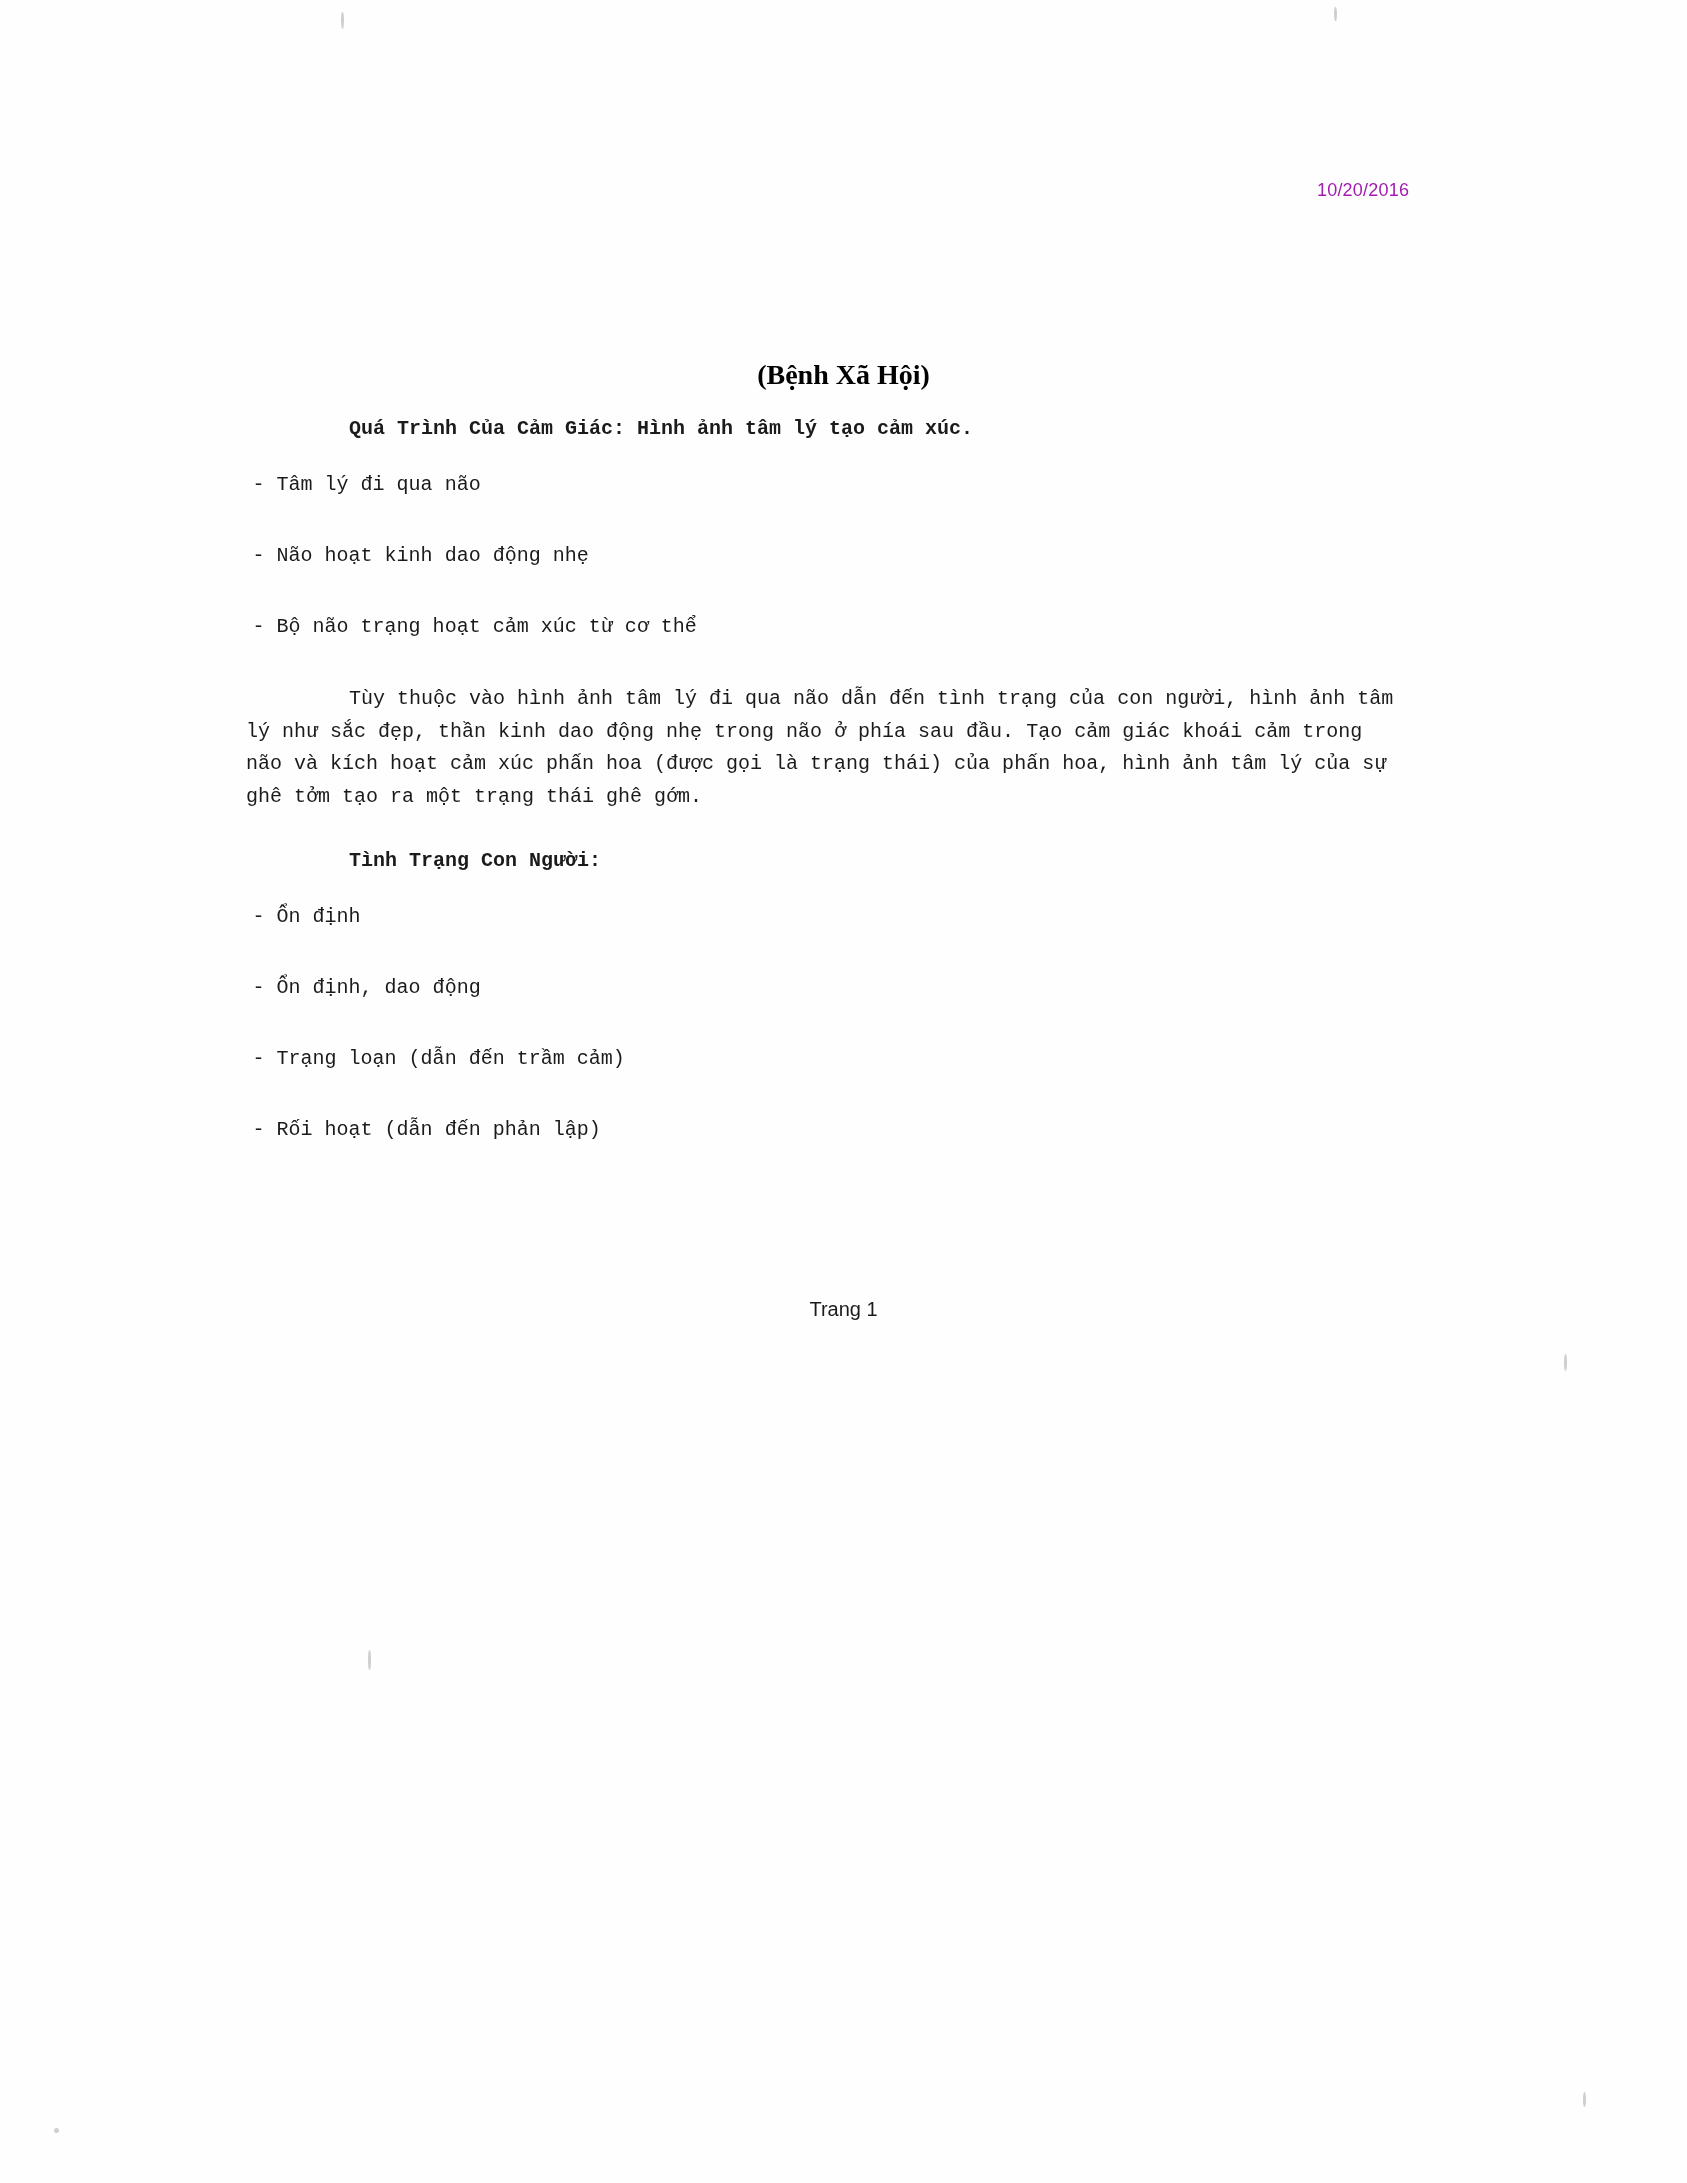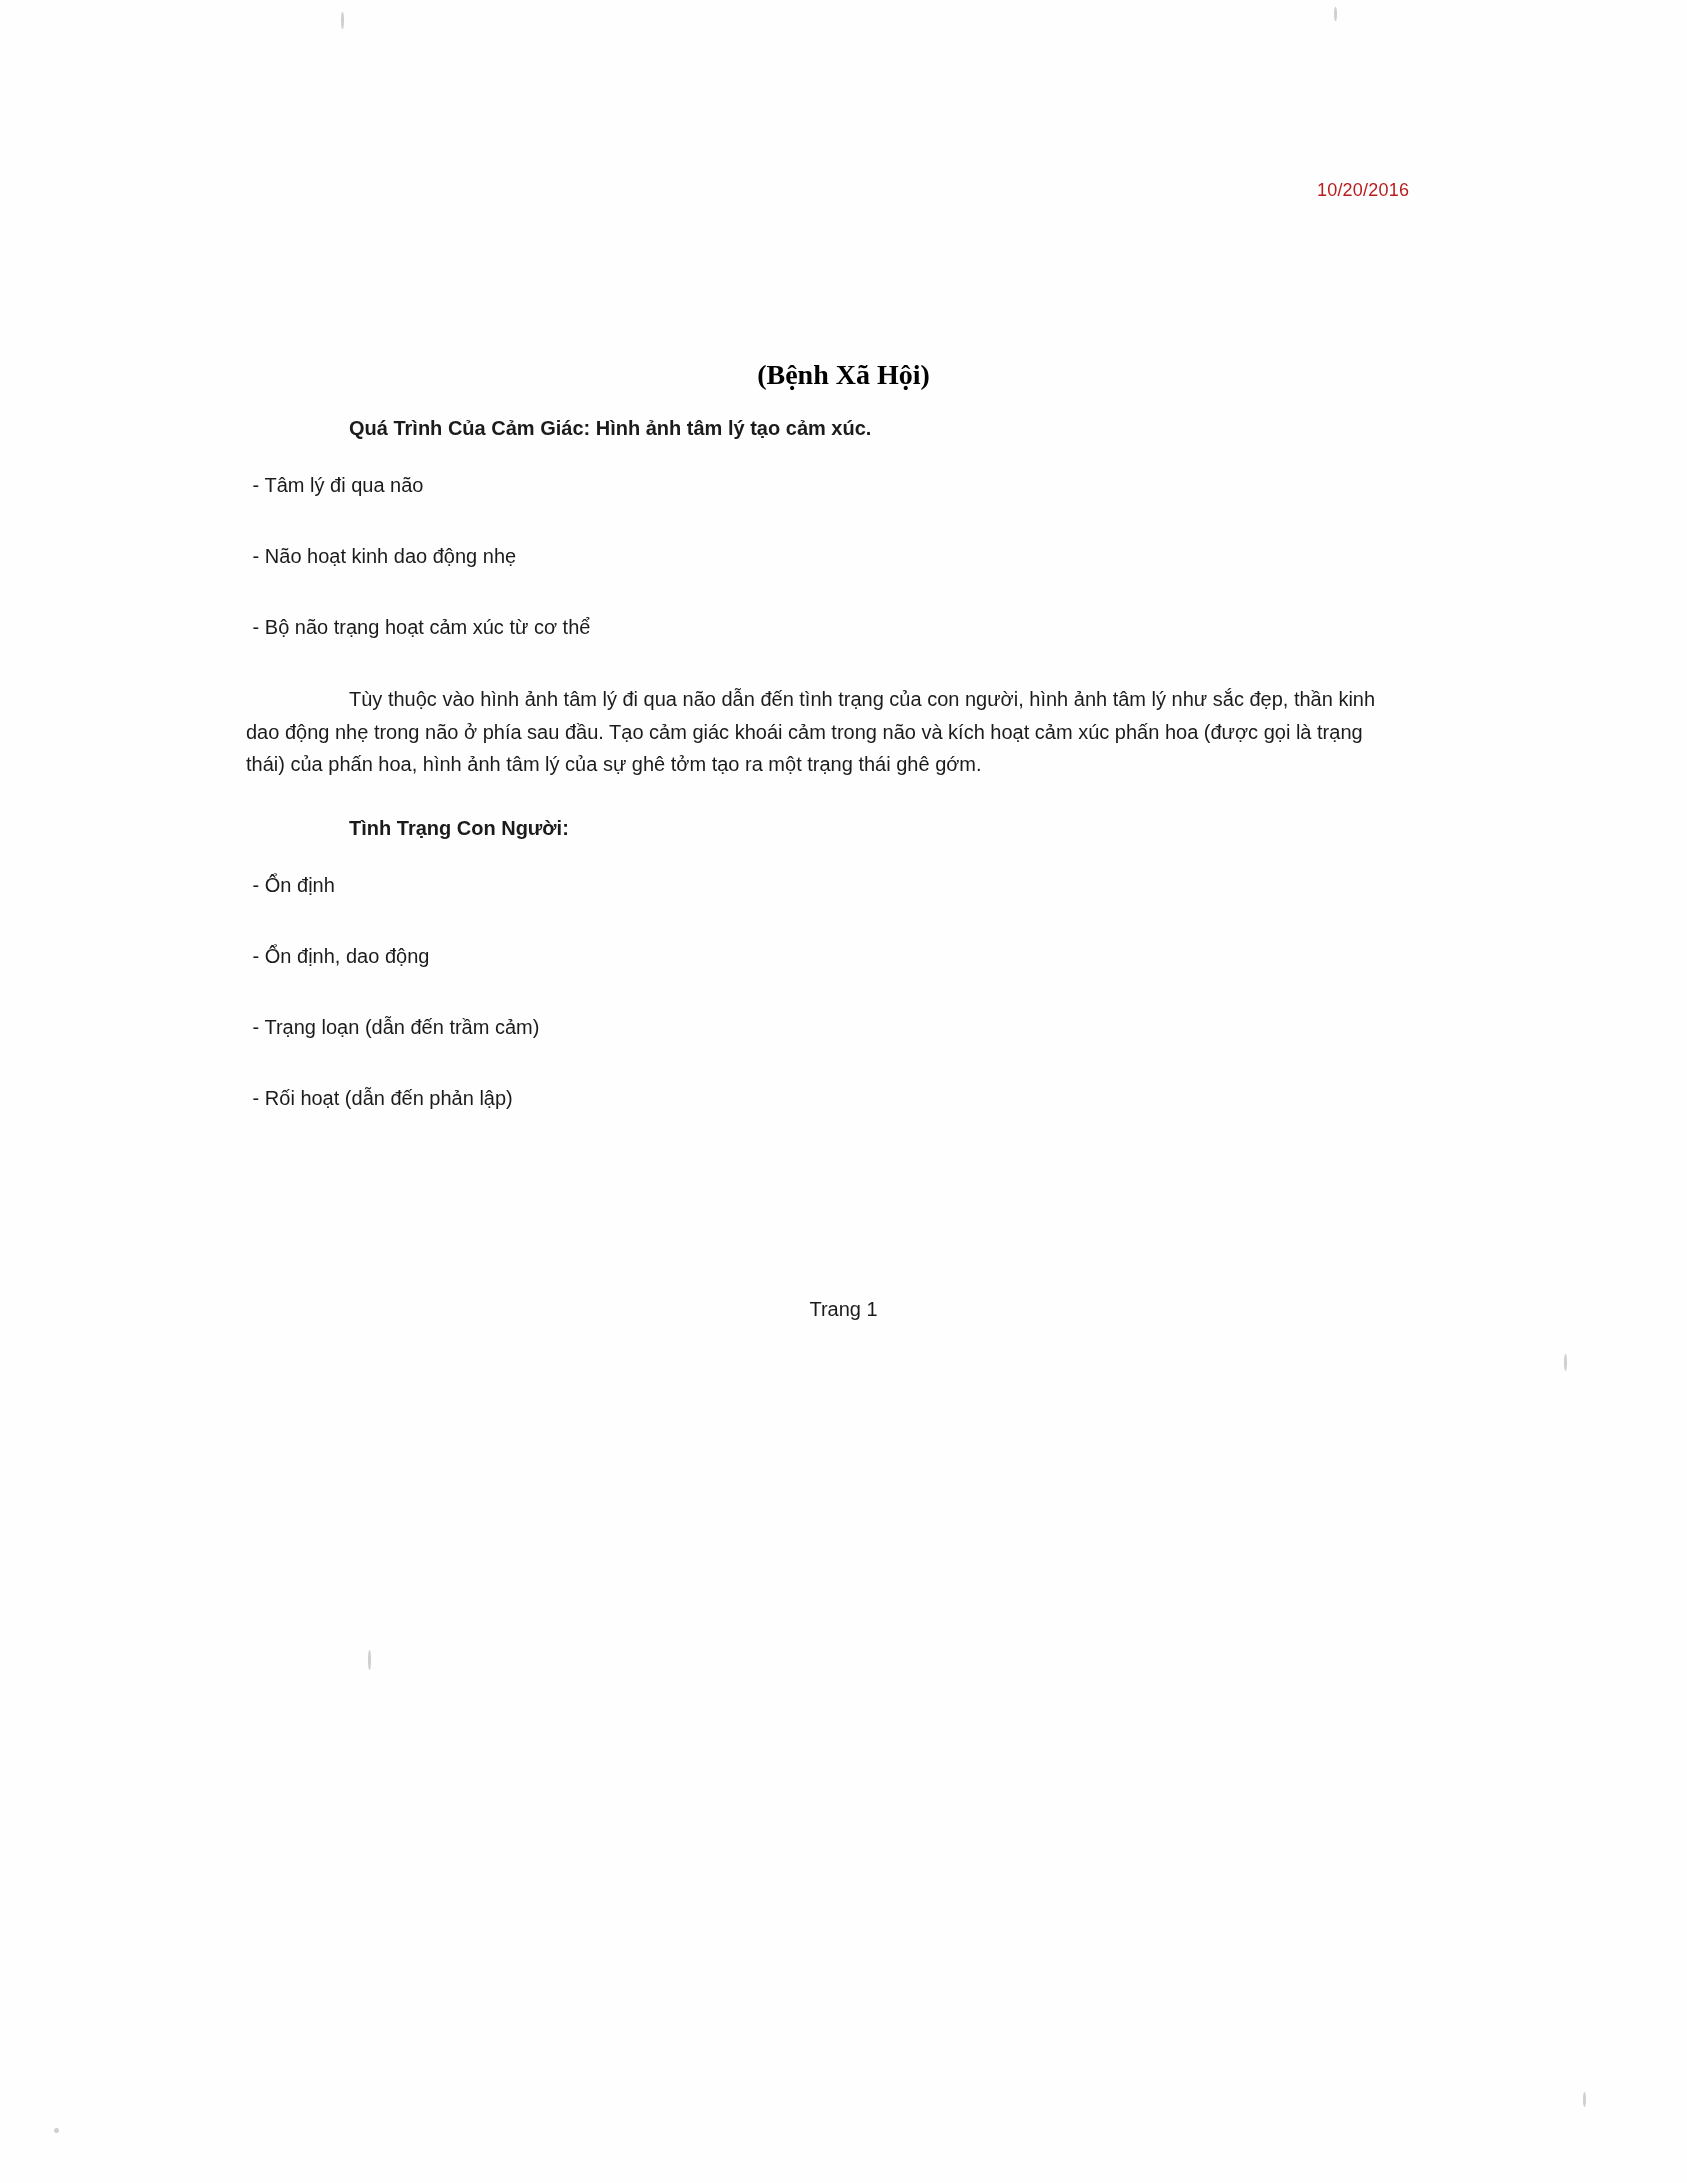--- a/index.html
+++ b/index.html
@@ -25,21 +25,21 @@
     position: absolute;
     background: #cfcfcf;
     border-radius: 50%;
   }
   .date-line {
     position: absolute;
     left: 1317px;
     top: 180px;
     font-size: 18px;
     letter-spacing: 0.2px;
-    color: #b91c1c;
+    color: #a21caf;
     text-align: right;
   }
   .doc-title {
     position: absolute;
     left: 0;
     right: 0;
     top: 233px;
     text-align: center;
     font-family: "Liberation Serif", serif;
     font-weight: bold;
@@ -56,20 +56,21 @@
     font-family: "Liberation Serif", serif;
     font-weight: bold;
     font-size: 28px;
     color: #000000;
   }
   .body-area {
     position: absolute;
     left: 246px;
     top: 417px;
     width: 1158px;
+    font-family: Liberation Mono, monospace;
   }
   p.hang {
     margin: 0 0 41px 0;
     font-size: 20px;
     line-height: 1.5;
     margin-left: 6.6px;
   }
   .lead {
     font-weight: bold;
   }

